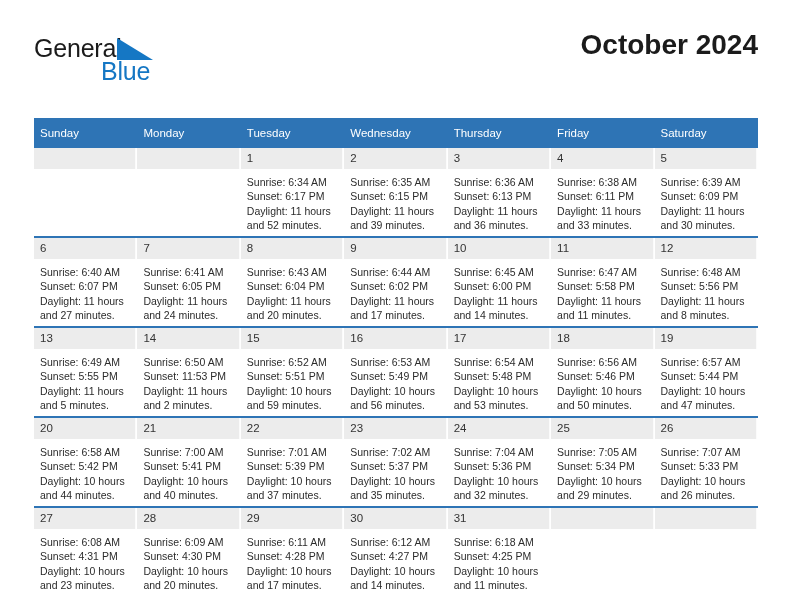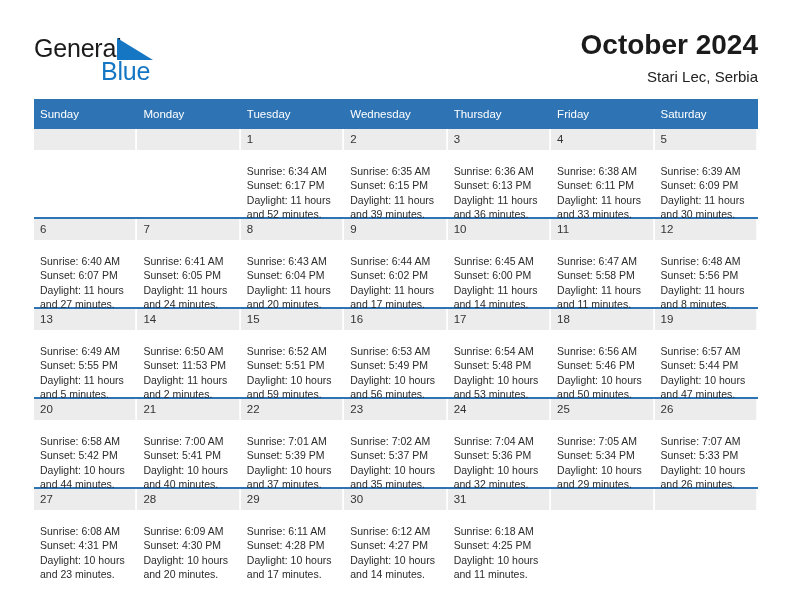--- a/index.html
+++ b/index.html
@@ -88,21 +88,21 @@
     line-height: 22px;
     color: #222222;
     margin: 4px 0 0 0;
     white-space: nowrap;
   }
 
   
   .calendar {
     position: absolute;
     left: 34px;
-    top: 99px;
+    top: 118px;
     width: 724px;
     border-collapse: collapse;
     table-layout: fixed;
   }
   .calendar th {
     background: #2e74b5;
     color: #ffffff;
     font-size: 11.5px;
     font-weight: normal;
     text-align: left;
@@ -135,21 +135,21 @@
     color: #333333;
     padding: 3px 0 4px 6px;
     height: 14px;
     box-sizing: content-box;
     border-right: 1px solid #fbfbfb;
   }
   .cell.empty .daynum {
     color: transparent;
   }
   .info {
-    padding: 14px 4px 0 6px;
+    padding: 6px 4px 0 6px;
     font-size: 10.5px;
     line-height: 14.4px;
     color: #2b2b2b;
   }
   .info div {
     white-space: nowrap;
   }
   .info .daylight-line {
     white-space: normal;
   }
@@ -166,21 +166,20 @@
       <span class="brand-triangle">
         <svg width="40" height="22" viewBox="0 0 40 22" xmlns="http://www.w3.org/2000/svg">
           <polygon points="0,22 0,0 36,22" fill="#1577c4"></polygon>
         </svg>
       </span>
       <span class="brand-blue">Blue</span>
     </div>
 
     <div class="title-block">
       <h1 class="cal-title">October 2024</h1>
-      <div class="cal-subtitle">Stari Lec, Serbia</div>
     </div>
 
   </div>
 
   <table class="calendar">
     <thead>
       <tr id="weekday-header-row">
           <th>Sunday</th>
           <th>Monday</th>
           <th>Tuesday</th>

